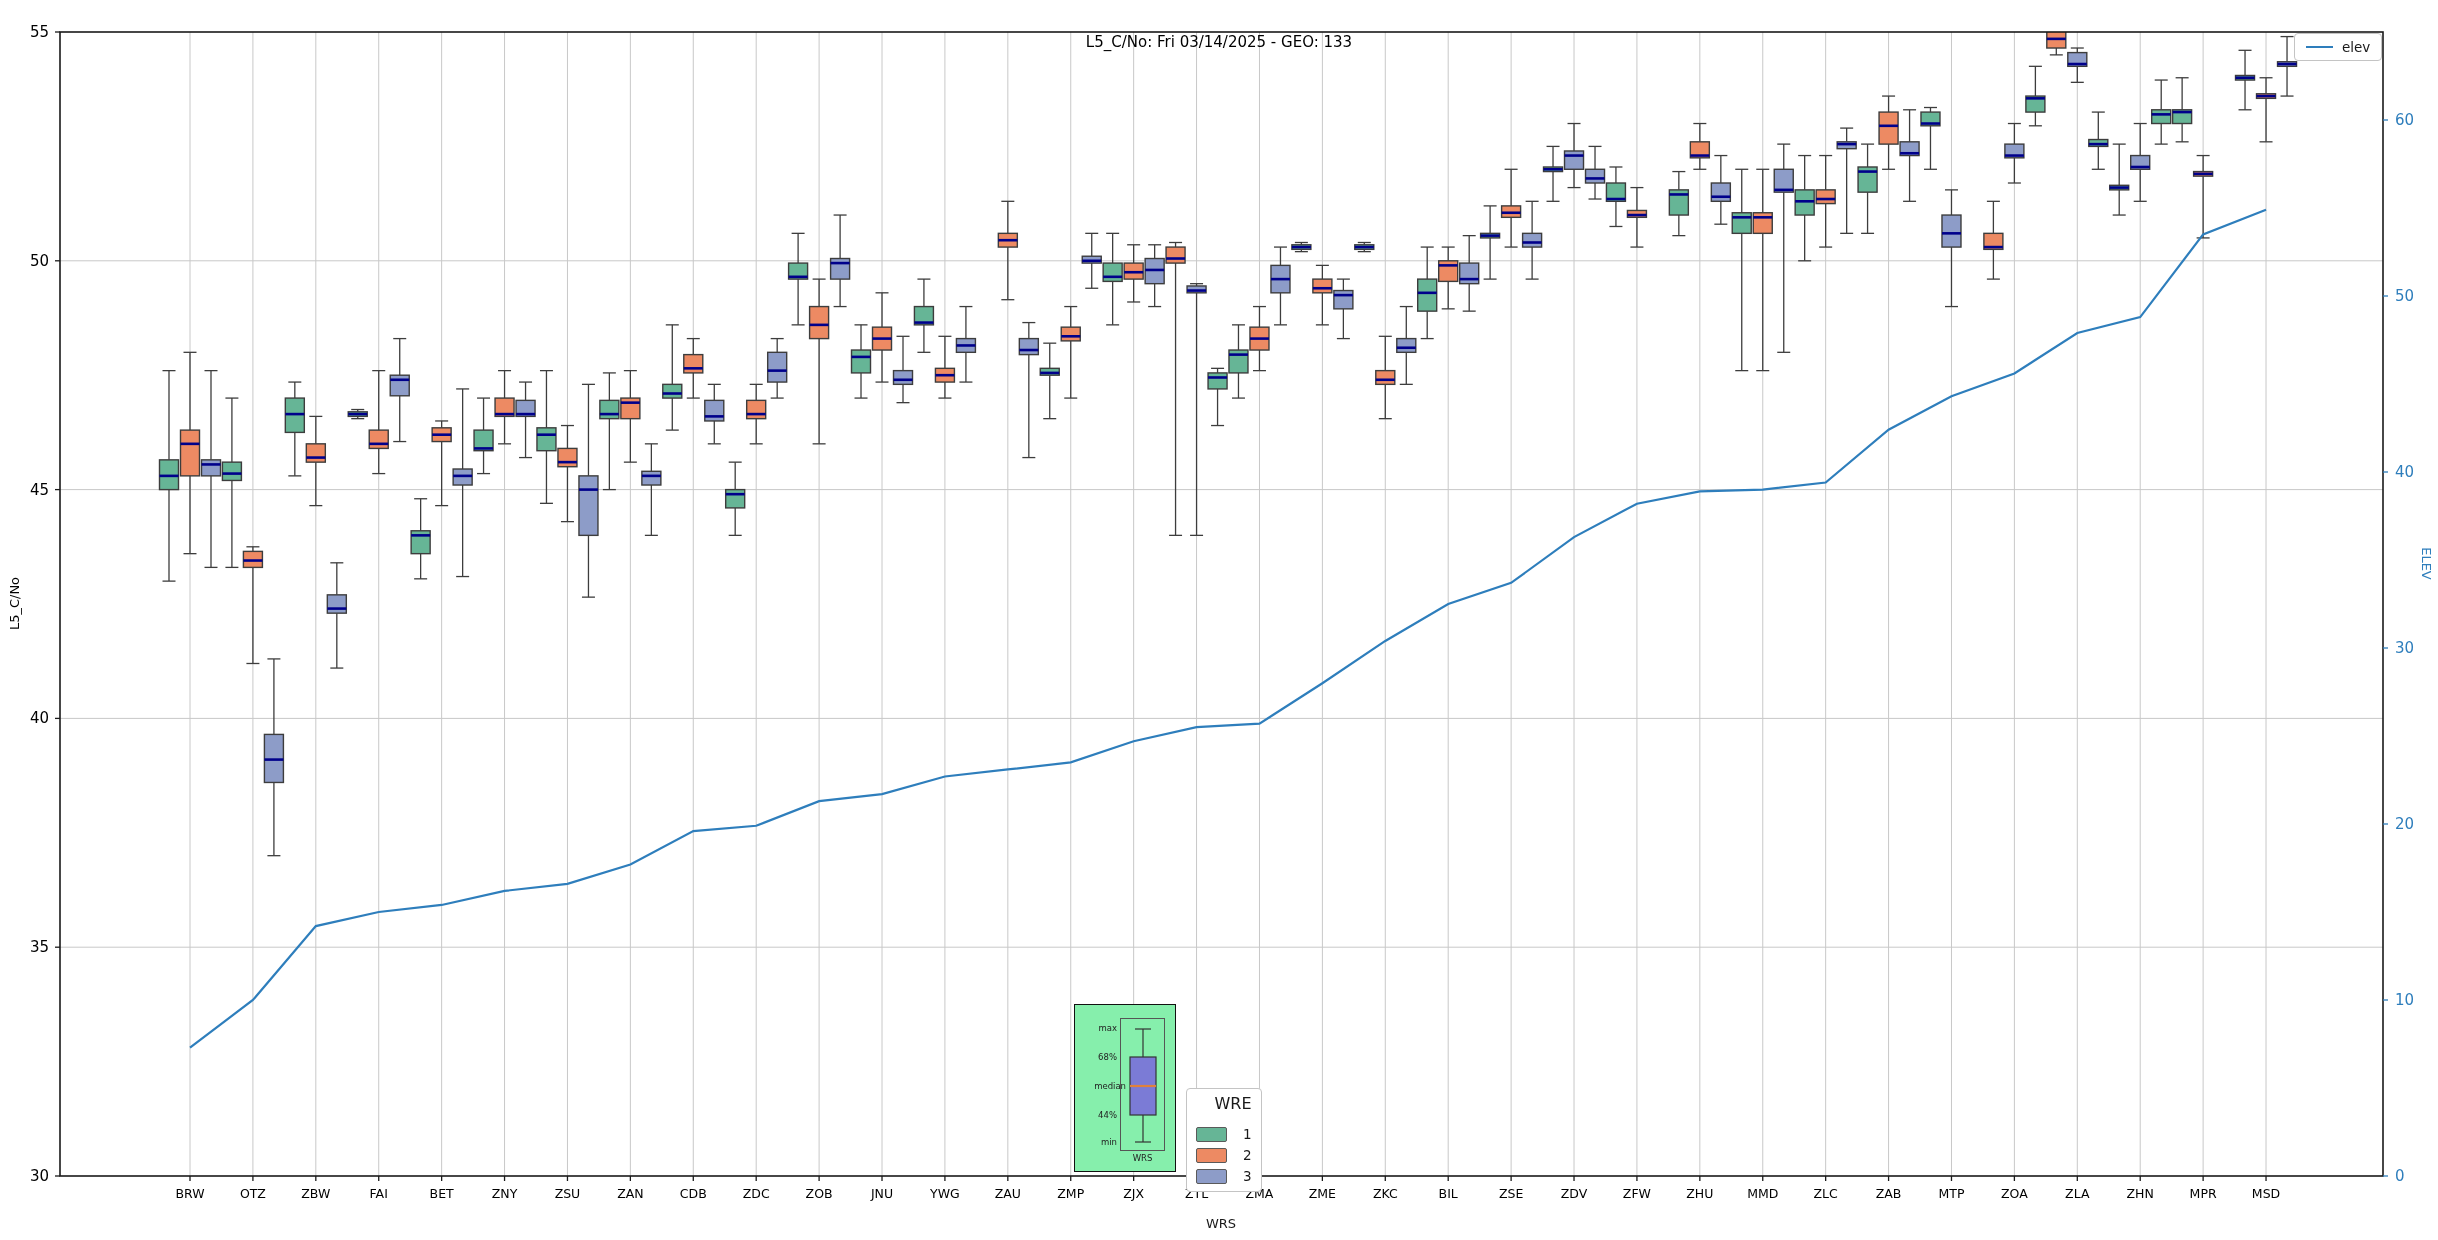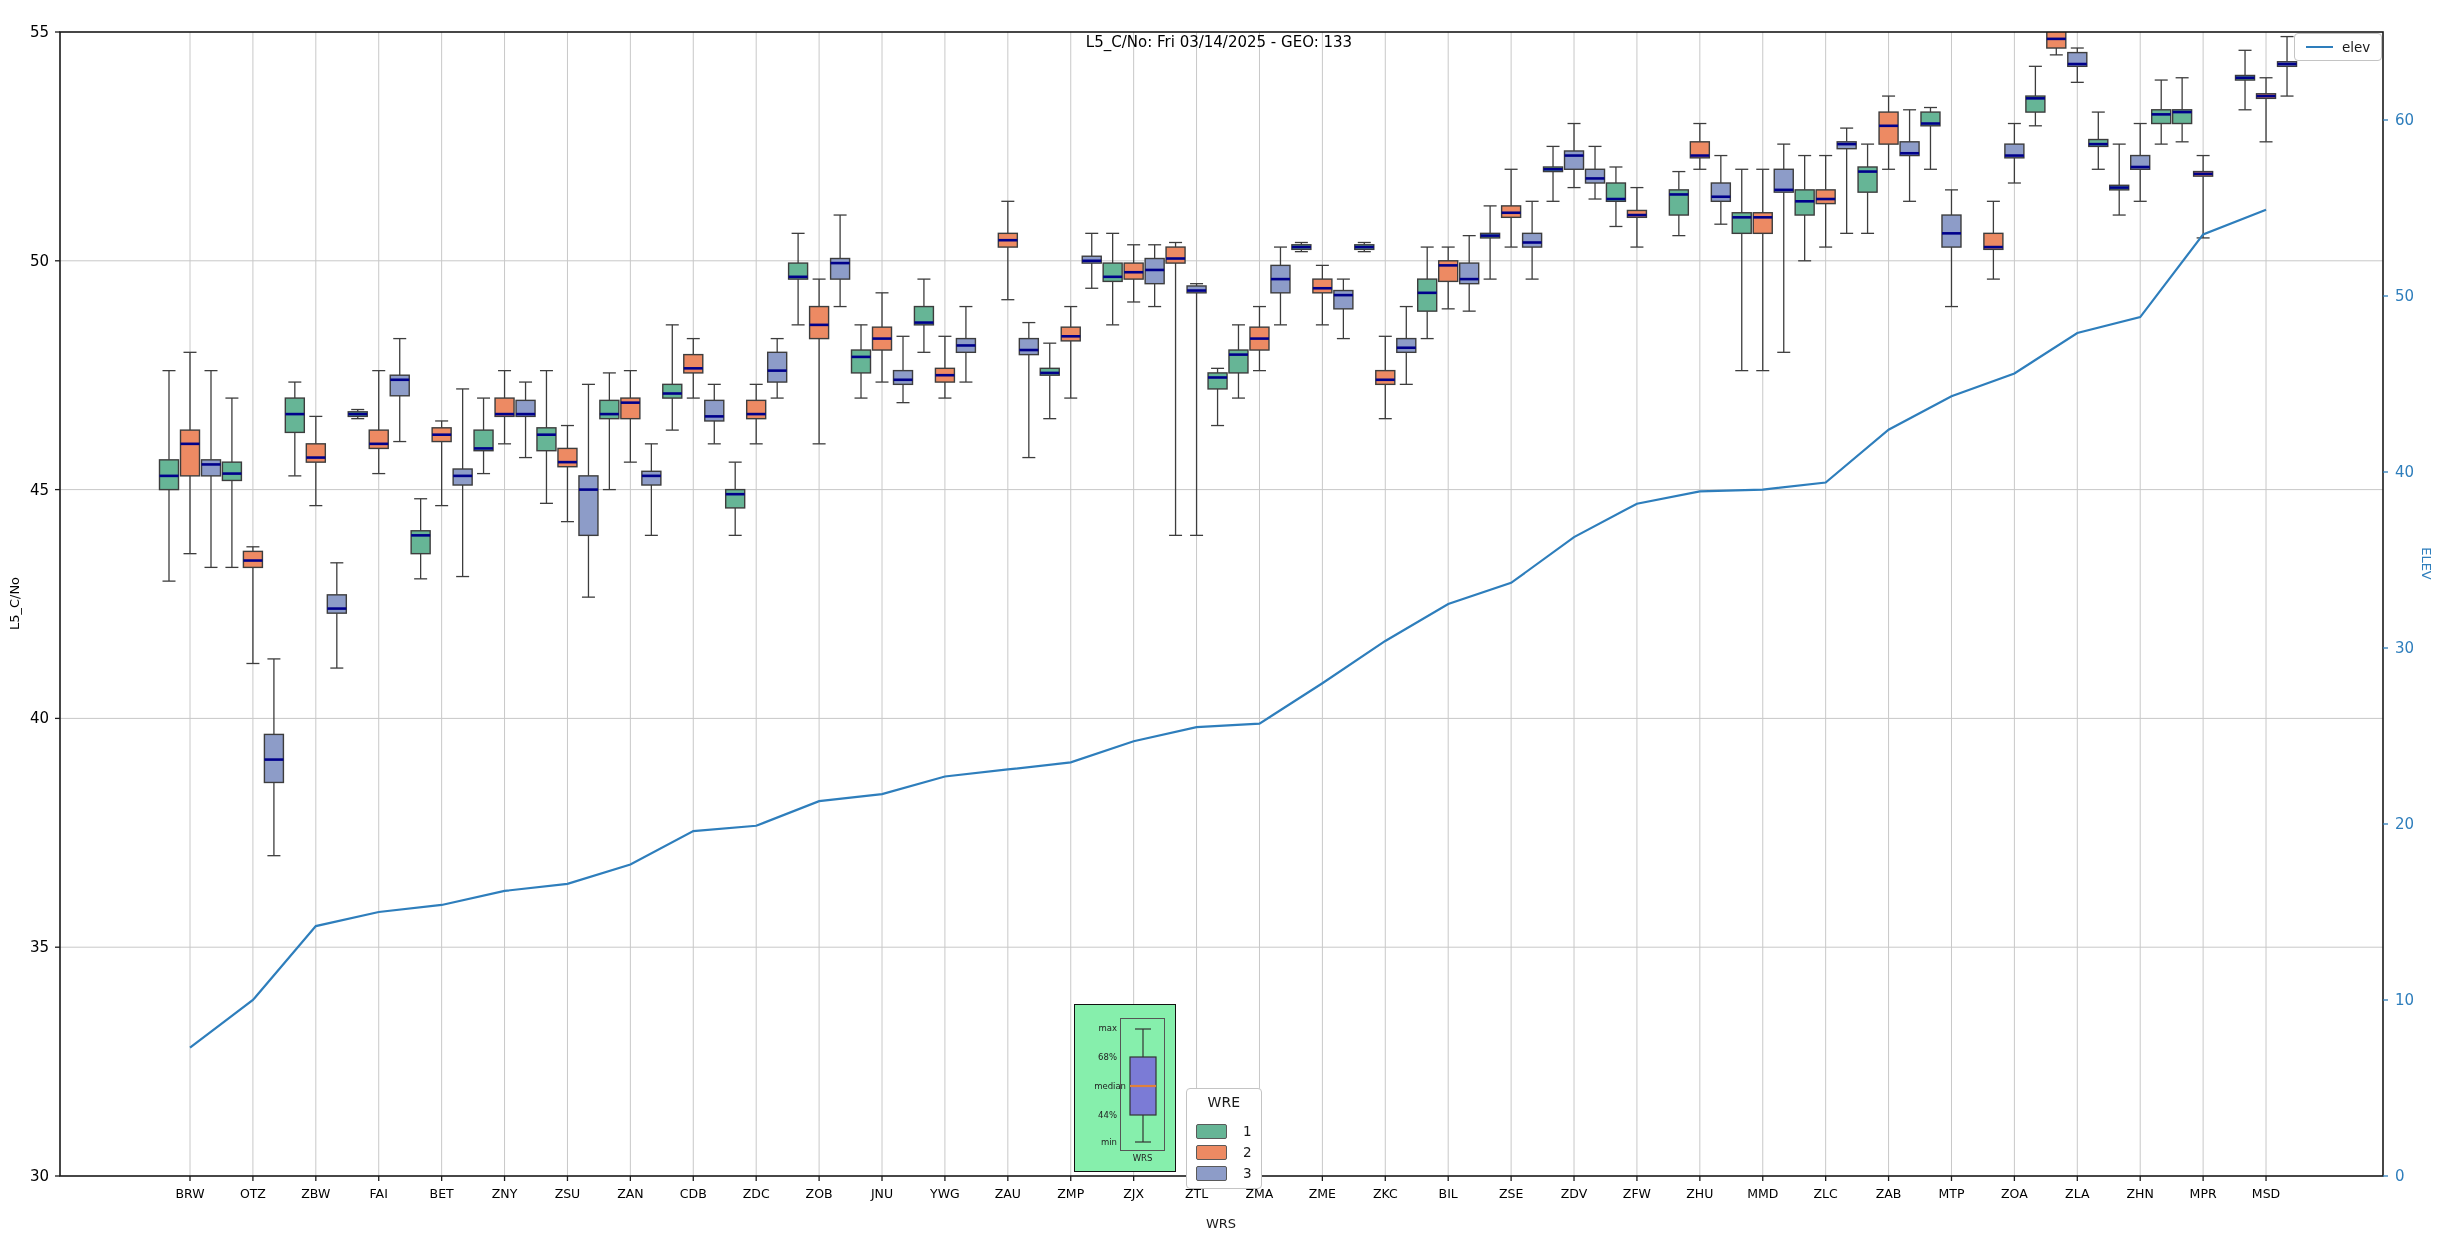--- a/index.html
+++ b/index.html
@@ -13,21 +13,21 @@
        transform:rotate(-90deg);font-size:13px;color:#000;}
   .ylabel-right{position:absolute;left:2376px;top:556px;width:100px;text-align:center;
        transform:rotate(90deg);font-size:13px;color:#2e7ebc;}
   .xlabel{position:absolute;left:0;top:1216px;width:2442px;text-align:center;font-size:13px;}
   .legend-box{position:absolute;background:#ffffff;border:1px solid #c4c4c4;border-radius:4px;
        box-sizing:border-box;}
   #legend-elev{left:2294px;top:33px;padding:5px 11px;display:flex;align-items:center;gap:9px;}
   #legend-elev .line-sample{width:27px;height:0;border-top:2.6px solid #2e7ebc;}
   #legend-elev .lbl{font-size:13.5px;}
   #legend-wre{left:1186px;top:1088px;padding:5px 9px 7px 9px;}
-  #legend-wre .lg-title{font-size:14px;text-align:center;margin-bottom:13px;}
+  #legend-wre .lg-title{font-size:16px;text-align:right;margin-bottom:13px;}
   #legend-wre .row{display:flex;align-items:center;margin-top:5px;}
   #legend-wre .swatch{width:29px;height:13px;border:1px solid #5a5a5a;border-radius:2px;}
   #legend-wre .row .lbl{font-size:13.5px;margin-left:16px;}
   #inset{position:absolute;left:1074px;top:1004px;width:102px;height:168px;
        border:1.6px solid #111;background:#86efac;box-sizing:border-box;}
   #inset .mini-axes{position:absolute;left:45px;top:13px;width:45px;height:133px;
        border:1px solid #555;box-sizing:border-box;}
   #inset .ilbl{position:absolute;width:40px;text-align:right;font-size:8.5px;color:#222;
        transform:translateY(-50%);}
   #inset .ixlabel{position:absolute;left:45px;top:148px;width:45px;text-align:center;

